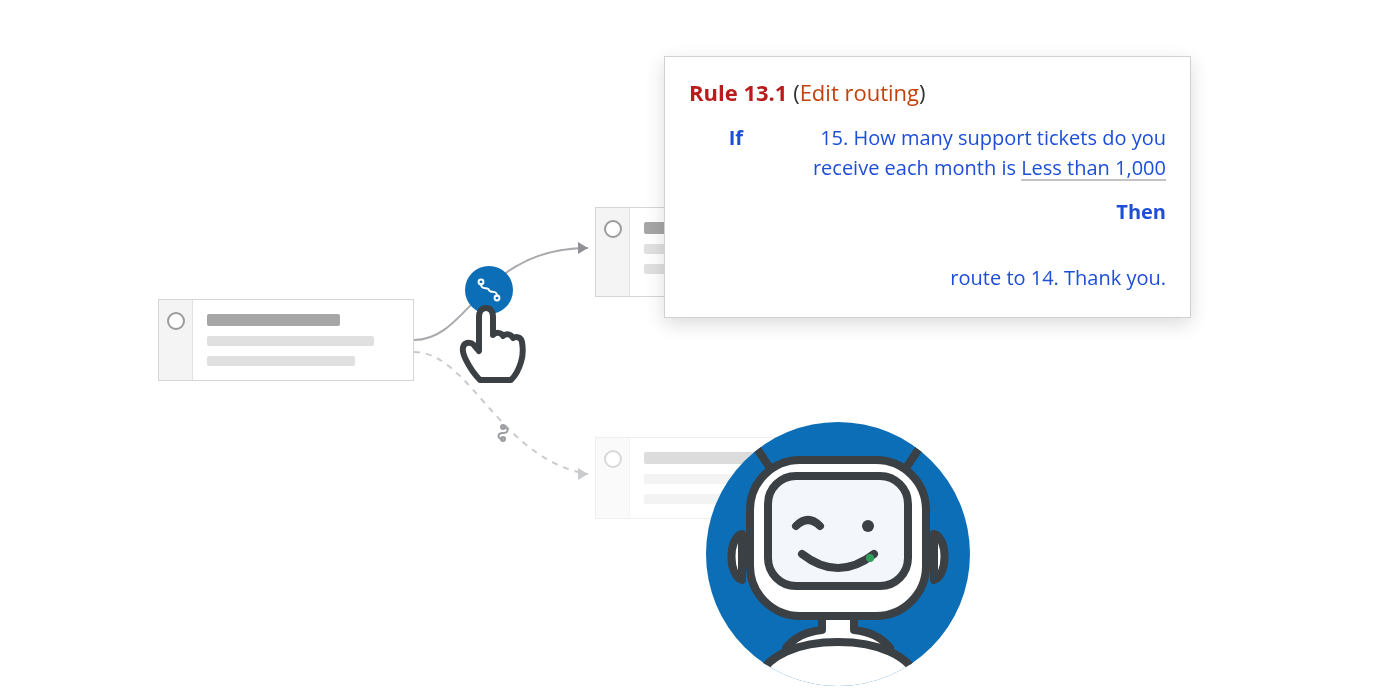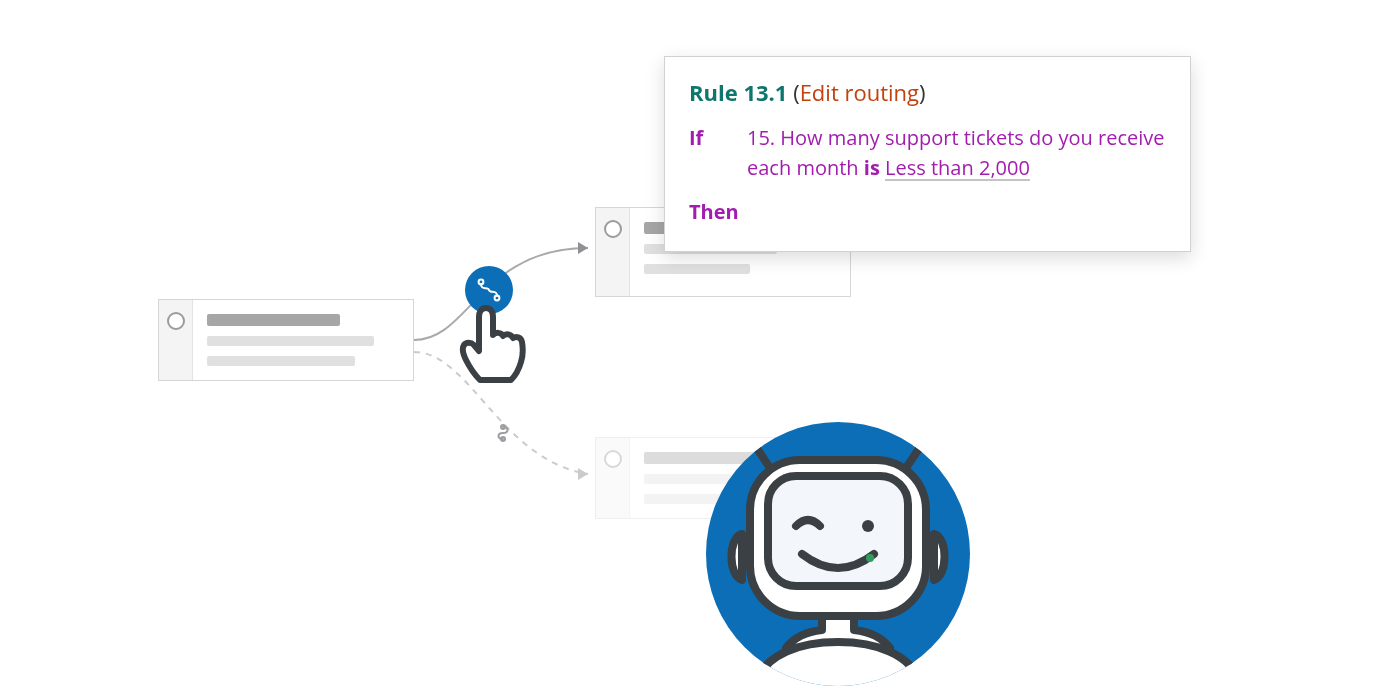--- a/index.html
+++ b/index.html
@@ -18,26 +18,26 @@
 
   
   .card.faded { opacity: 0.38; }
 
   
   .route-badge { position: absolute; width: 48px; height: 48px; border-radius: 50%; background: #0b6eb6; display: flex; align-items: center; justify-content: center; }
 
   
   .tooltip { position: absolute; background: #fff; border: 1px solid #cfd1d4; box-shadow: 0 6px 18px rgba(0,0,0,0.14); padding: 20px 24px 24px 24px; }
   .tooltip .tt-head { font-size: 22px; margin-bottom: 16px; }
-  .tooltip .tt-head .title { font-weight: 700; color: #0f766e; }
+  .tooltip .tt-head .title { font-weight: 700; color: #b91c1c; }
   .tooltip .tt-head .paren { color: #333; }
   .tooltip .tt-head .link { color: #c2410c; cursor: pointer; }
-  .tooltip .row { display: flex; gap: 4px; font-size: 20px; line-height: 1.5; margin-bottom: 14px; color: #a21caf; }
+  .tooltip .row { display: flex; gap: 36px; font-size: 20px; line-height: 1.5; margin-bottom: 14px; color: #1d4ed8; text-align: right; }
   .tooltip .row .lab { font-weight: 700; min-width: 54px; }
-  .tooltip .is-word { font-weight: 700; }
+  .tooltip .is-word { font-weight: 400; }
   .tooltip .underline-val { text-decoration: underline; text-decoration-color: #c3c3c5; text-underline-offset: 4px; }
 </style>
 </head>
 <body>
 
 <div class="stage">
 
   <div class="card" style="left:158px; top:299px; width:256px;">
     <div class="card-gutter">
       <div class="radio"></div>
@@ -105,25 +105,26 @@
     <div class="tt-head">
       <span class="title">Rule 13.1</span>
       <span class="paren"> (</span><span class="link">Edit routing</span><span class="paren">)</span>
     </div>
     <div class="row">
       <div class="lab">If</div>
       <div>
         <span>15. How many support tickets do you receive each month </span>
         <span class="is-word">is</span>
         <span> </span>
-        <span class="underline-val">Less than 2,000</span>
+        <span class="underline-val">Less than 1,000</span>
       </div>
     </div>
-    <div class="row" style="margin-bottom:0;">
+    <div class="row" style="margin-bottom:0;flex-direction:column;">
       <div class="lab">Then</div>
+      <div>route to 14. Thank you.</div>
     </div>
   </div>
 
   <svg style="position:absolute; left:698px; top:414px;" width="280" height="280" viewBox="0 0 280 280">
     <defs>
       <clipPath id="circClip">
           <circle cx="140" cy="140" r="132"></circle>
         </clipPath>
     </defs>
     <circle cx="140" cy="140" r="132" fill="#0b6eb6"></circle>

